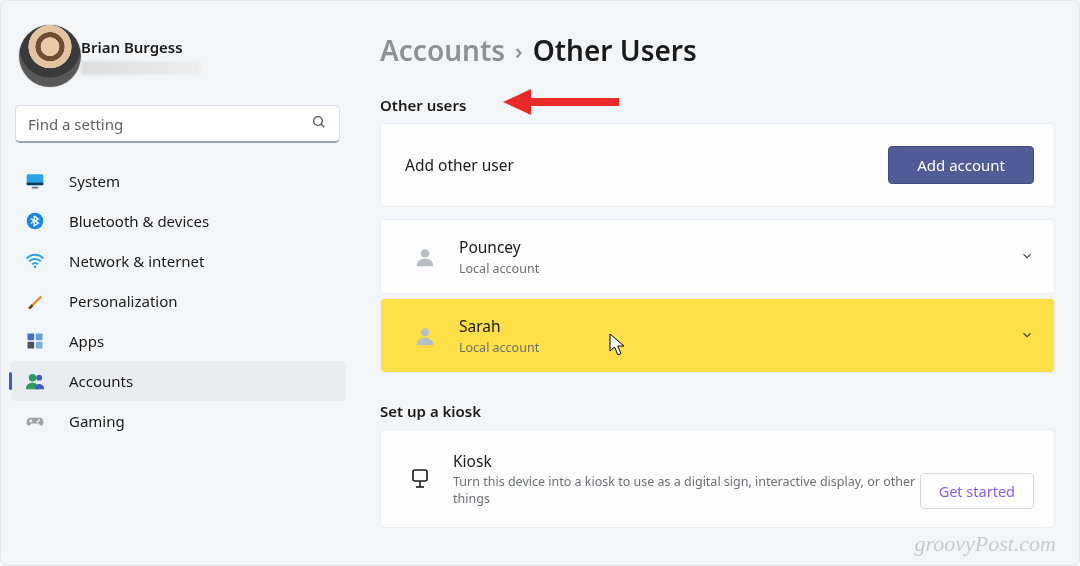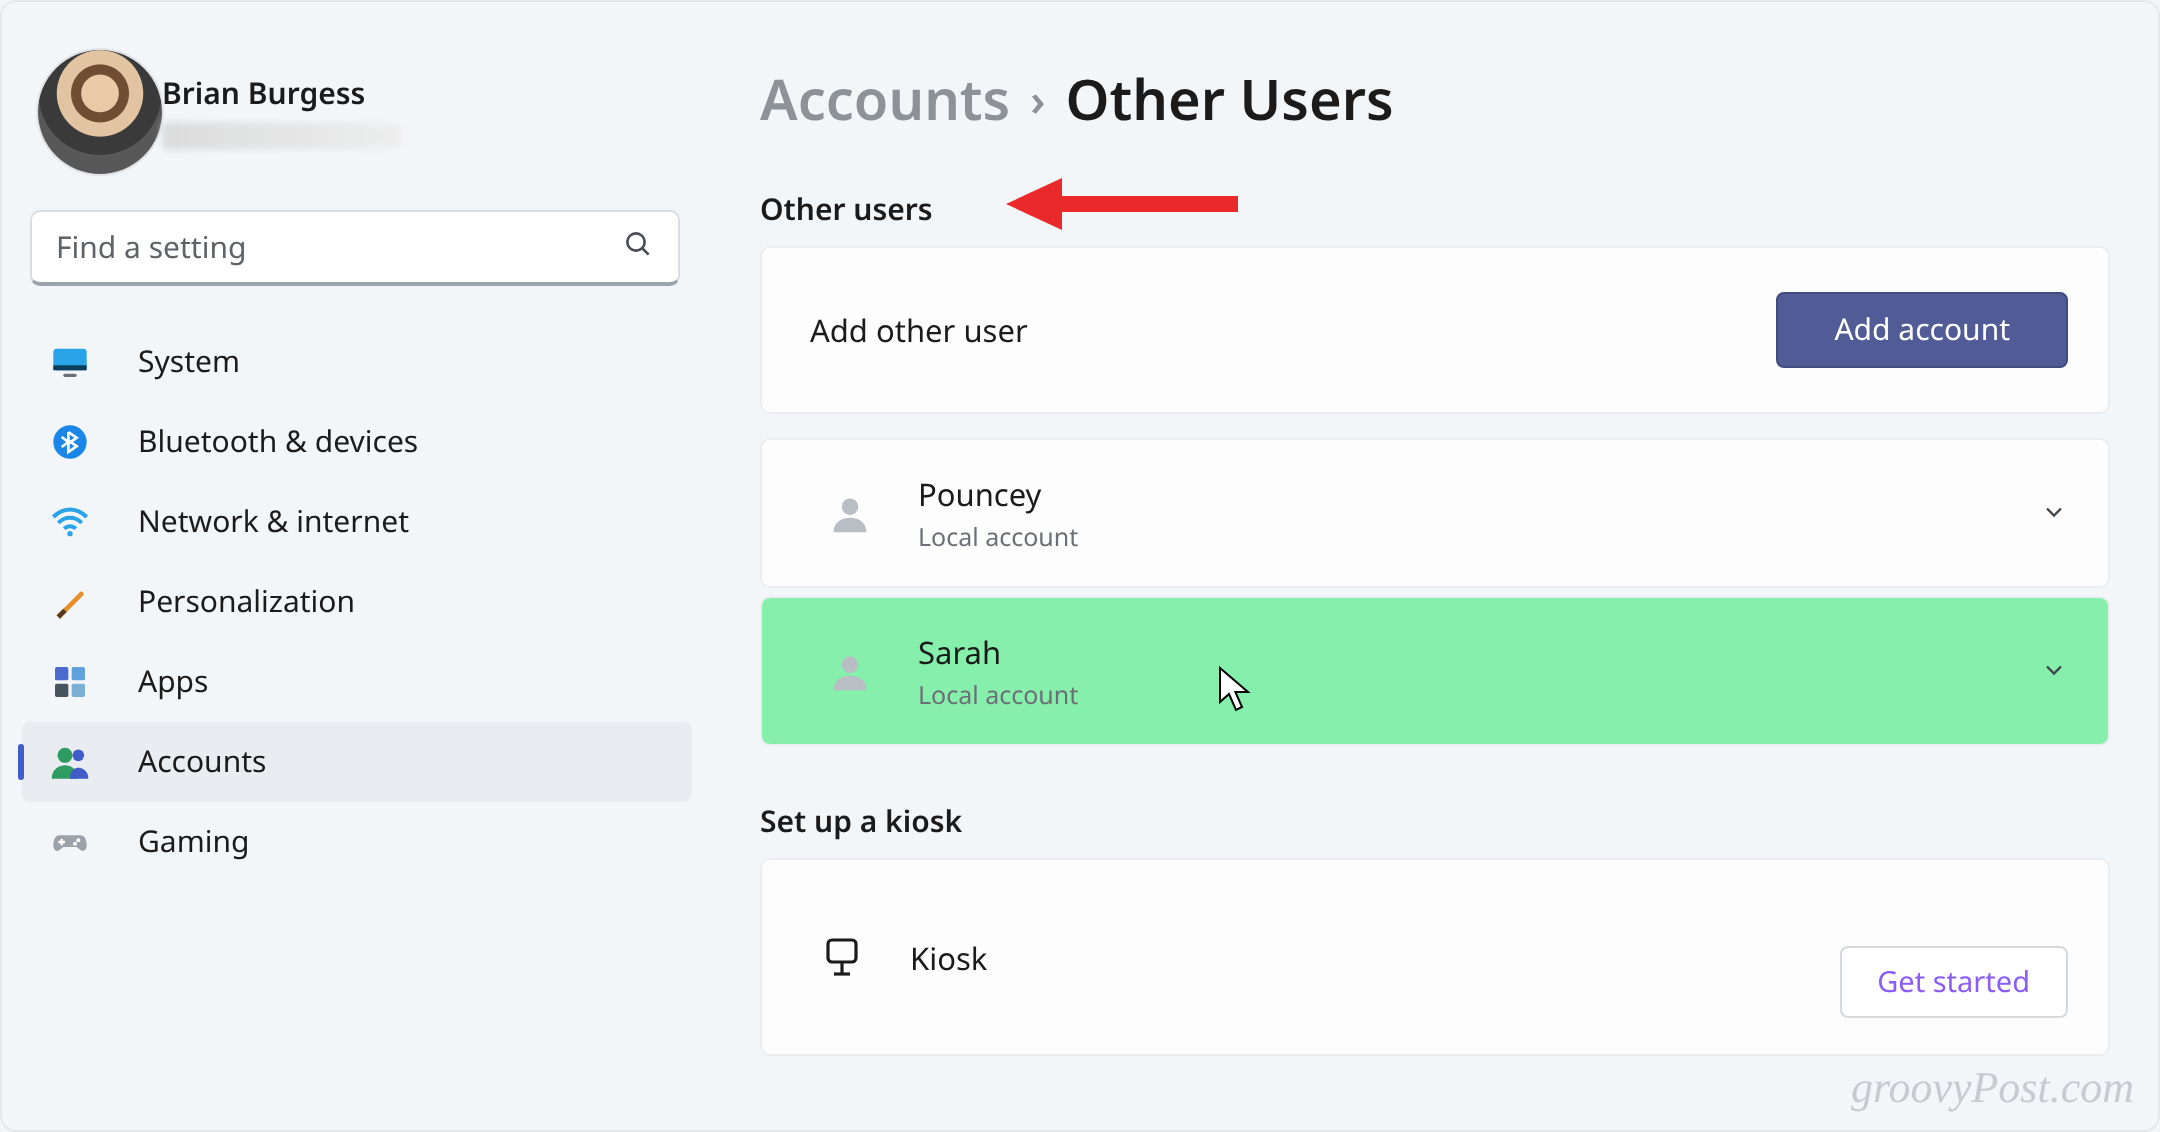--- a/index.html
+++ b/index.html
@@ -80,21 +80,21 @@
   }
 
   .card {
     background: #fdfdfe;
     border: 1px solid #eaedf1;
     border-radius: 5px;
     display: flex; align-items: center;
     padding: 16px 20px;
     margin-bottom: 4px;
   }
-  .card.hover { background: #86efac; }
+  .card.hover { background: #fde047; }
   .card + .card { margin-top: 2px; }
 
   .card-left { display: flex; align-items: center; gap: 20px; flex:1; }
   .card-title-col { display:flex; flex-direction:column; }
   .card-title { font-size: 15.5px; color: #1b1b1b; }
   .card-sub { font-size: 12.5px; color: #6b7076; margin-top: 2px; }
 
   .btn-primary {
     height: 38px; padding: 0 28px;
     background: #515c96; color: #fff;
@@ -123,21 +123,21 @@
     pointer-events: none;
   }
 
   .cursor {
     position: absolute;
     left: 608px; top: 332px;
     pointer-events: none;
   }
 
   .watermark {
-    position: absolute; right: 12px; bottom: 8px;
+    position: absolute; right: 23px; bottom: 8px;
     font-family: Georgia, serif; font-style: italic;
     font-size: 22px; color: #c6cbd1;
     pointer-events:none;
   }
 </style>
 </head>
 <body>
 
 <div class="root">
 
@@ -310,20 +310,21 @@
       <div class="card-left">
         <span class="person-icon" style="color:#1b1b1b; margin-left:6px;">
           <svg width="24" height="24" viewBox="0 0 24 24" fill="none" stroke="currentColor" stroke-width="1.6">
               <rect x="5" y="3" width="14" height="11" rx="2"></rect>
               <line x1="12" y1="14" x2="12" y2="20"></line>
               <line x1="8" y1="20" x2="16" y2="20"></line>
             </svg>
         </span>
         <div class="card-title-col">
           <span class="card-title">Kiosk</span>
+          <span class="card-sub kiosk-desc">Turn this device into a kiosk to use as a digital sign, interactive display, or other things</span>
         </div>
       </div>
       <button class="btn-secondary">Get started</button>
     </div>
   </main>
 </div>
 
 <svg class="annotation-arrow" width="120" height="34" viewBox="0 0 120 34">
   <line x1="118" y1="17" x2="28" y2="17" stroke="#ea2a2a" stroke-width="8"></line>
   <polygon points="2,17 30,4 30,30" fill="#ea2a2a"></polygon>

